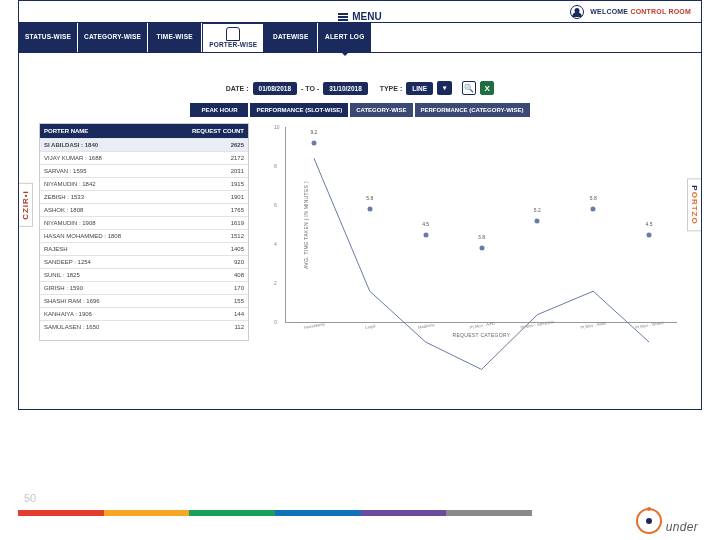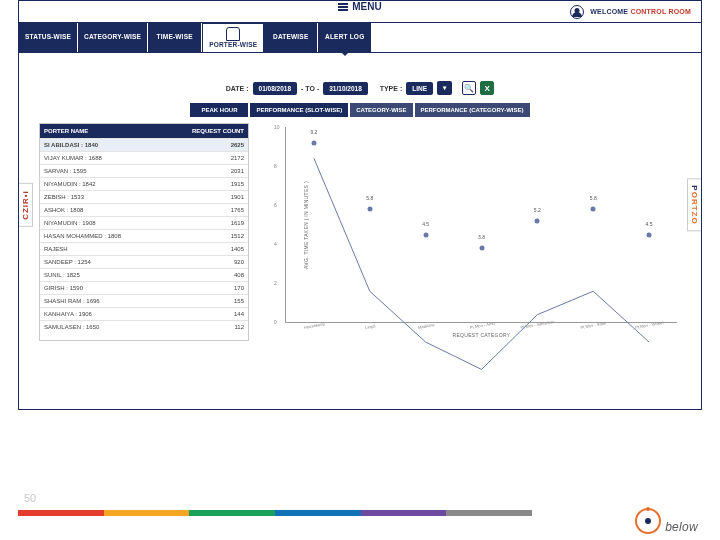--- a/index.html
+++ b/index.html
@@ -8,21 +8,21 @@
     --ink:#1d1d1d;
     --grid:#d6d6d6;
     --line:#6a7aa8;
     --accent:#e3702d;
   }
   *{box-sizing:border-box;font-family:Arial,Helvetica,sans-serif}
   body{margin:0;background:#fff;width:720px;height:540px;overflow:hidden}
   .slide{width:720px;height:540px;position:relative;display:flex;flex-direction:column}
   .caption{padding:8px 16px 6px 16px;font-size:15px;font-weight:700;color:var(--ink);line-height:1.25}
   .frame{margin:0 18px;border:1px solid var(--navy);flex:0 0 410px;position:relative;background:#fff;overflow:hidden}
-  .topbar{height:22px;display:flex;justify-content:center;align-items:flex-start;border-bottom:1px solid var(--navy);position:relative}
+  .topbar{height:22px;display:flex;justify-content:center;align-items:flex-end;border-bottom:1px solid var(--navy);position:relative}
   .menu-pill{display:flex;align-items:center;gap:4px;font-size:10px;font-weight:700;color:var(--navy)}
   .menu-pill .burger{display:inline-flex;flex-direction:column;gap:1px}
   .menu-pill .burger span{display:block;width:10px;height:2px;background:var(--navy)}
   .welcome{position:absolute;right:10px;top:4px;font-size:7px;font-weight:700;color:var(--navy);letter-spacing:.2px}
   .welcome .ctrl{color:#c03a2b}
   .welcome .avatar{display:inline-block;width:14px;height:14px;border-radius:50%;border:1px solid var(--navy);background:#fff;margin-right:4px;vertical-align:middle;position:relative}
   .welcome .avatar::before{content:"";position:absolute;left:50%;top:2px;transform:translateX(-50%);width:5px;height:5px;border-radius:50%;background:var(--navy)}
   .welcome .avatar::after{content:"";position:absolute;left:1px;bottom:1px;width:10px;height:5px;border-radius:5px 5px 0 0;background:var(--navy)}
 
   .tabs{display:flex;height:30px;border-bottom:1px solid var(--navy)}
@@ -271,16 +271,16 @@
     <div class="stripes" id="stripes">
         <span style="background: rgb(228, 61, 48);"></span>
         <span style="background: rgb(245, 166, 35);"></span>
         <span style="background: rgb(25, 160, 91);"></span>
         <span style="background: rgb(17, 115, 183);"></span>
         <span style="background: rgb(108, 74, 160);"></span>
         <span style="background: rgb(138, 138, 138);"></span>
       </div>
     <div class="brand">
       <span class="logo"></span>
-      <span class="txt">below</span>
+      <span class="txt">under</span>
     </div>
   </div>
 </div>
 
 </body></html>

